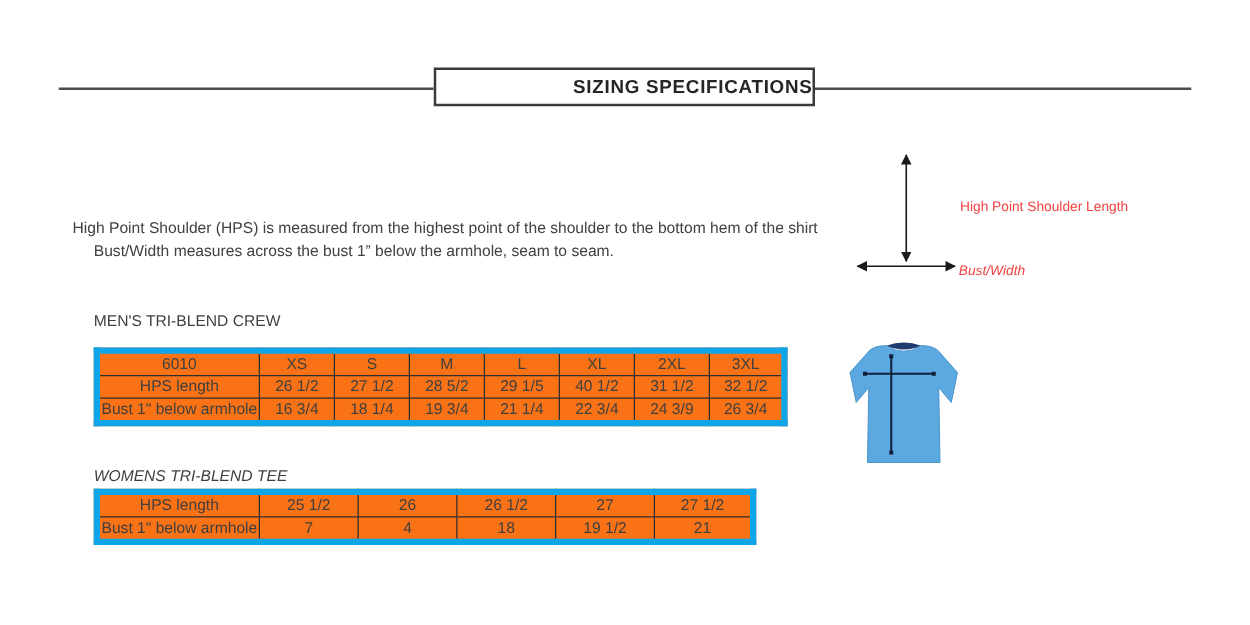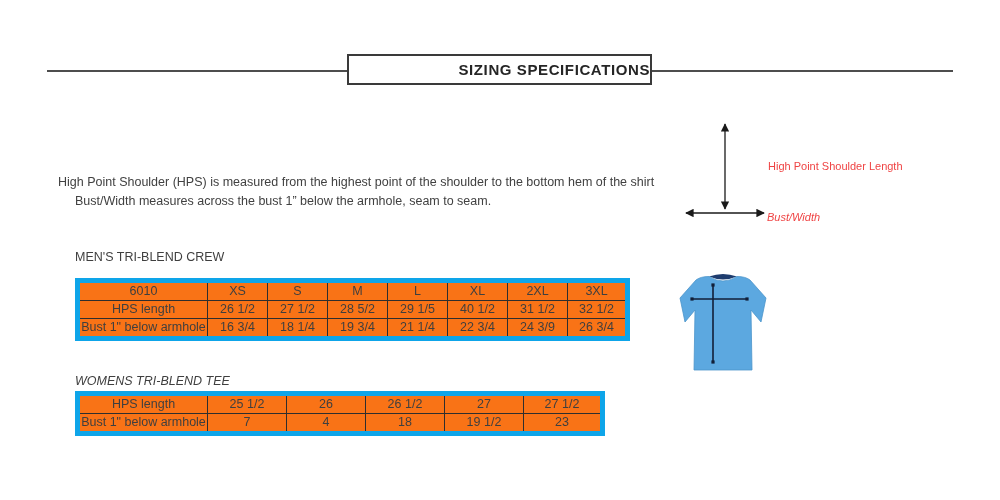--- a/index.html
+++ b/index.html
@@ -114,21 +114,21 @@
         <td>26 1/2</td>
         <td>27</td>
         <td>27 1/2</td>
       </tr>
       <tr>
         <td>Bust 1" below armhole</td>
         <td>7</td>
         <td>4</td>
         <td>18</td>
         <td>19 1/2</td>
-        <td>23</td>
+        <td>21</td>
       </tr>
     </tbody>
 </table>
 
 <svg id="tshirt-svg" width="94" height="104" viewBox="0 0 94 104">
 
   <path d="M33,6.5 Q47,1.5 61,6.5 Q47,12.5 33,6.5 Z" fill="#1e3c6e"></path>
 
   <path d="M33,6.5 C27,6.5 23,7.8 20,10 L4,28 L9,52 L19,40 L18,100 L76,100 L75,40 L85,52 L90,28 L74,10 C71,7.8 67,6.5 61,6.5 Q47,15.5 33,6.5 Z" stroke="#4b94ca" stroke-width="0.8" stroke-linejoin="round" fill="#5ca8e0"></path>
 

